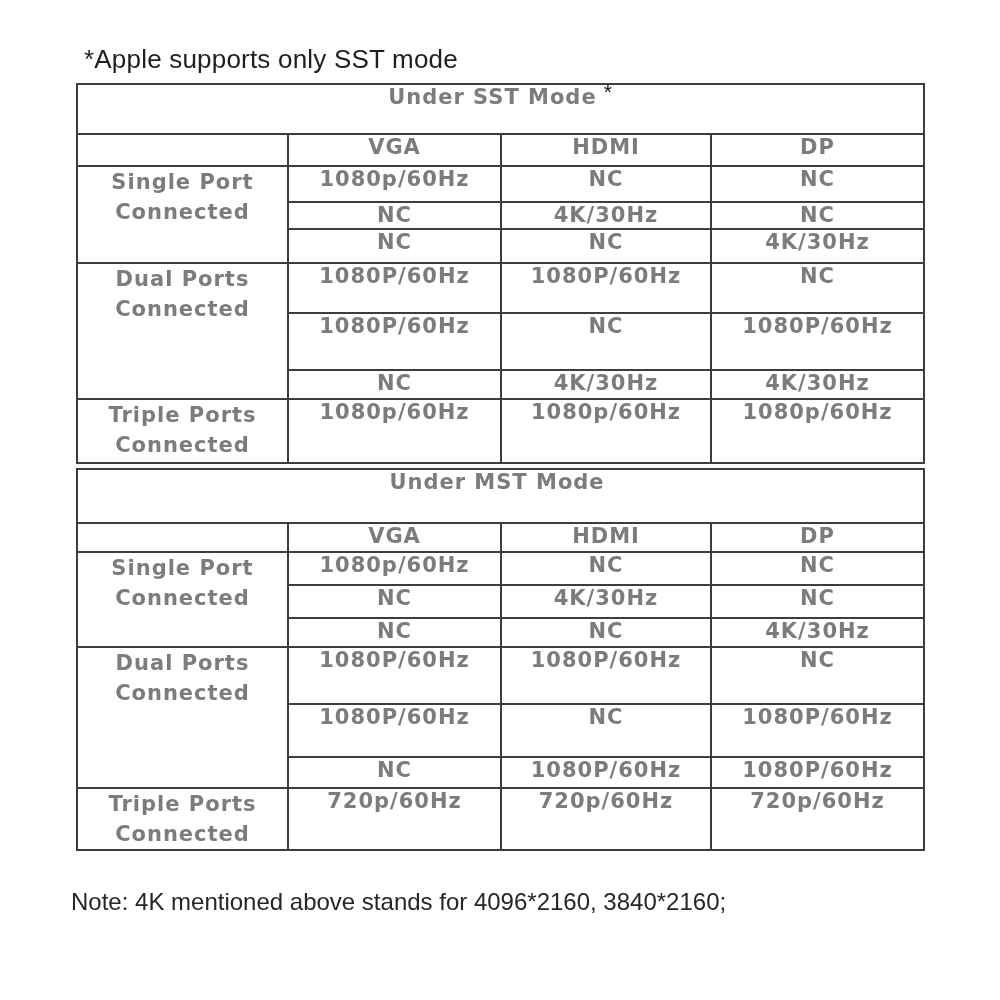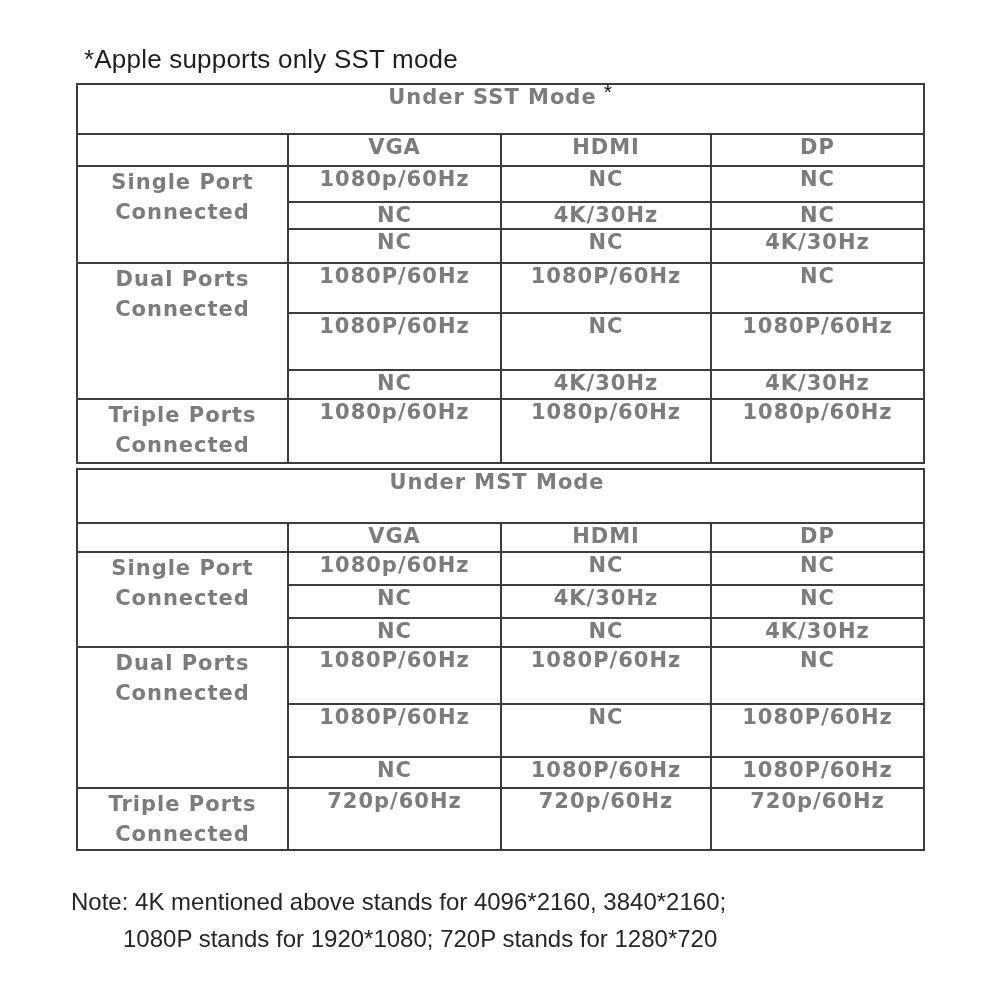--- a/index.html
+++ b/index.html
@@ -14,21 +14,21 @@
 
   
   .top-note {
     position: absolute; left: 84px; top: 44px;
     font-family: "Liberation Sans", sans-serif;
     font-size: 26px; color: #1f1f1f; letter-spacing: 0.2px;
   }
   .bottom-note {
     position: absolute; left: 71px; top: 883px;
     font-family: "Liberation Sans", sans-serif;
-    font-size: 24px; color: #262626; line-height: 37px;
+    font-size: 24px; color: #262626; line-height: 37px; text-align: right;
   }
   .bottom-note .line2 { margin-left: 52px; }
 
   
   table.spec {
     position: absolute;
     border-collapse: collapse;
     table-layout: fixed;
     font-family: "DejaVu Sans", sans-serif;
   }
@@ -190,16 +190,15 @@
           </td>
           <td class="data-cell">720p/60Hz</td>
           <td class="data-cell">720p/60Hz</td>
           <td class="data-cell">720p/60Hz</td>
         </tr>
       </tbody>
     </table>
 
   <div class="bottom-note">
     <div class="line1">Note: 4K mentioned above stands for 4096*2160, 3840*2160;</div>
-    <div class="line2">1080P stands for 1920*1080; 720P stands for 1280*720</div>
   </div>
 
 </div>
 
 </body></html>

